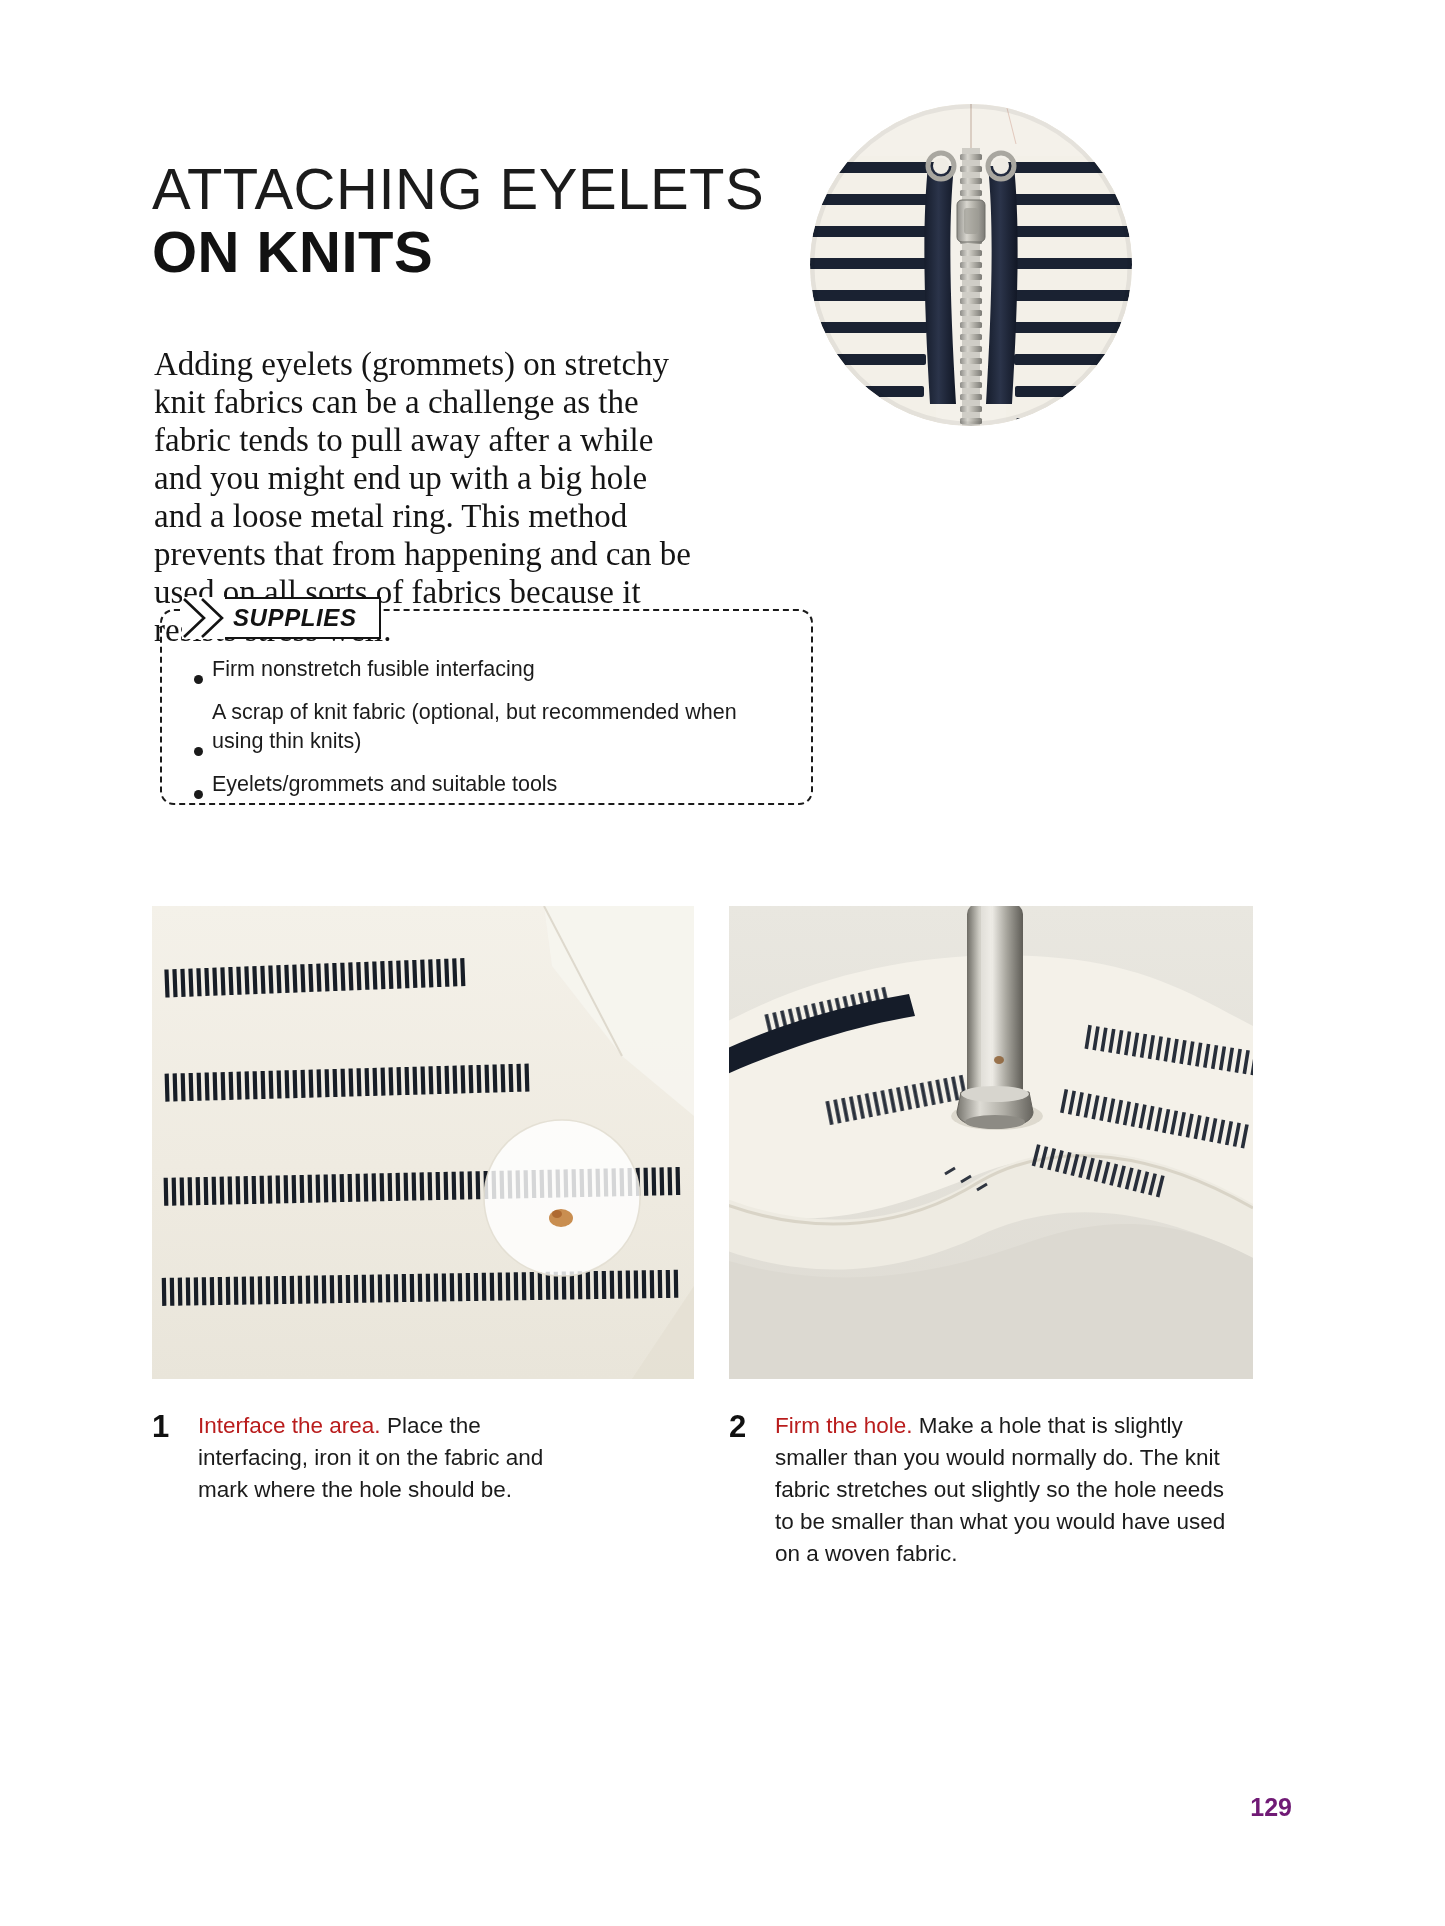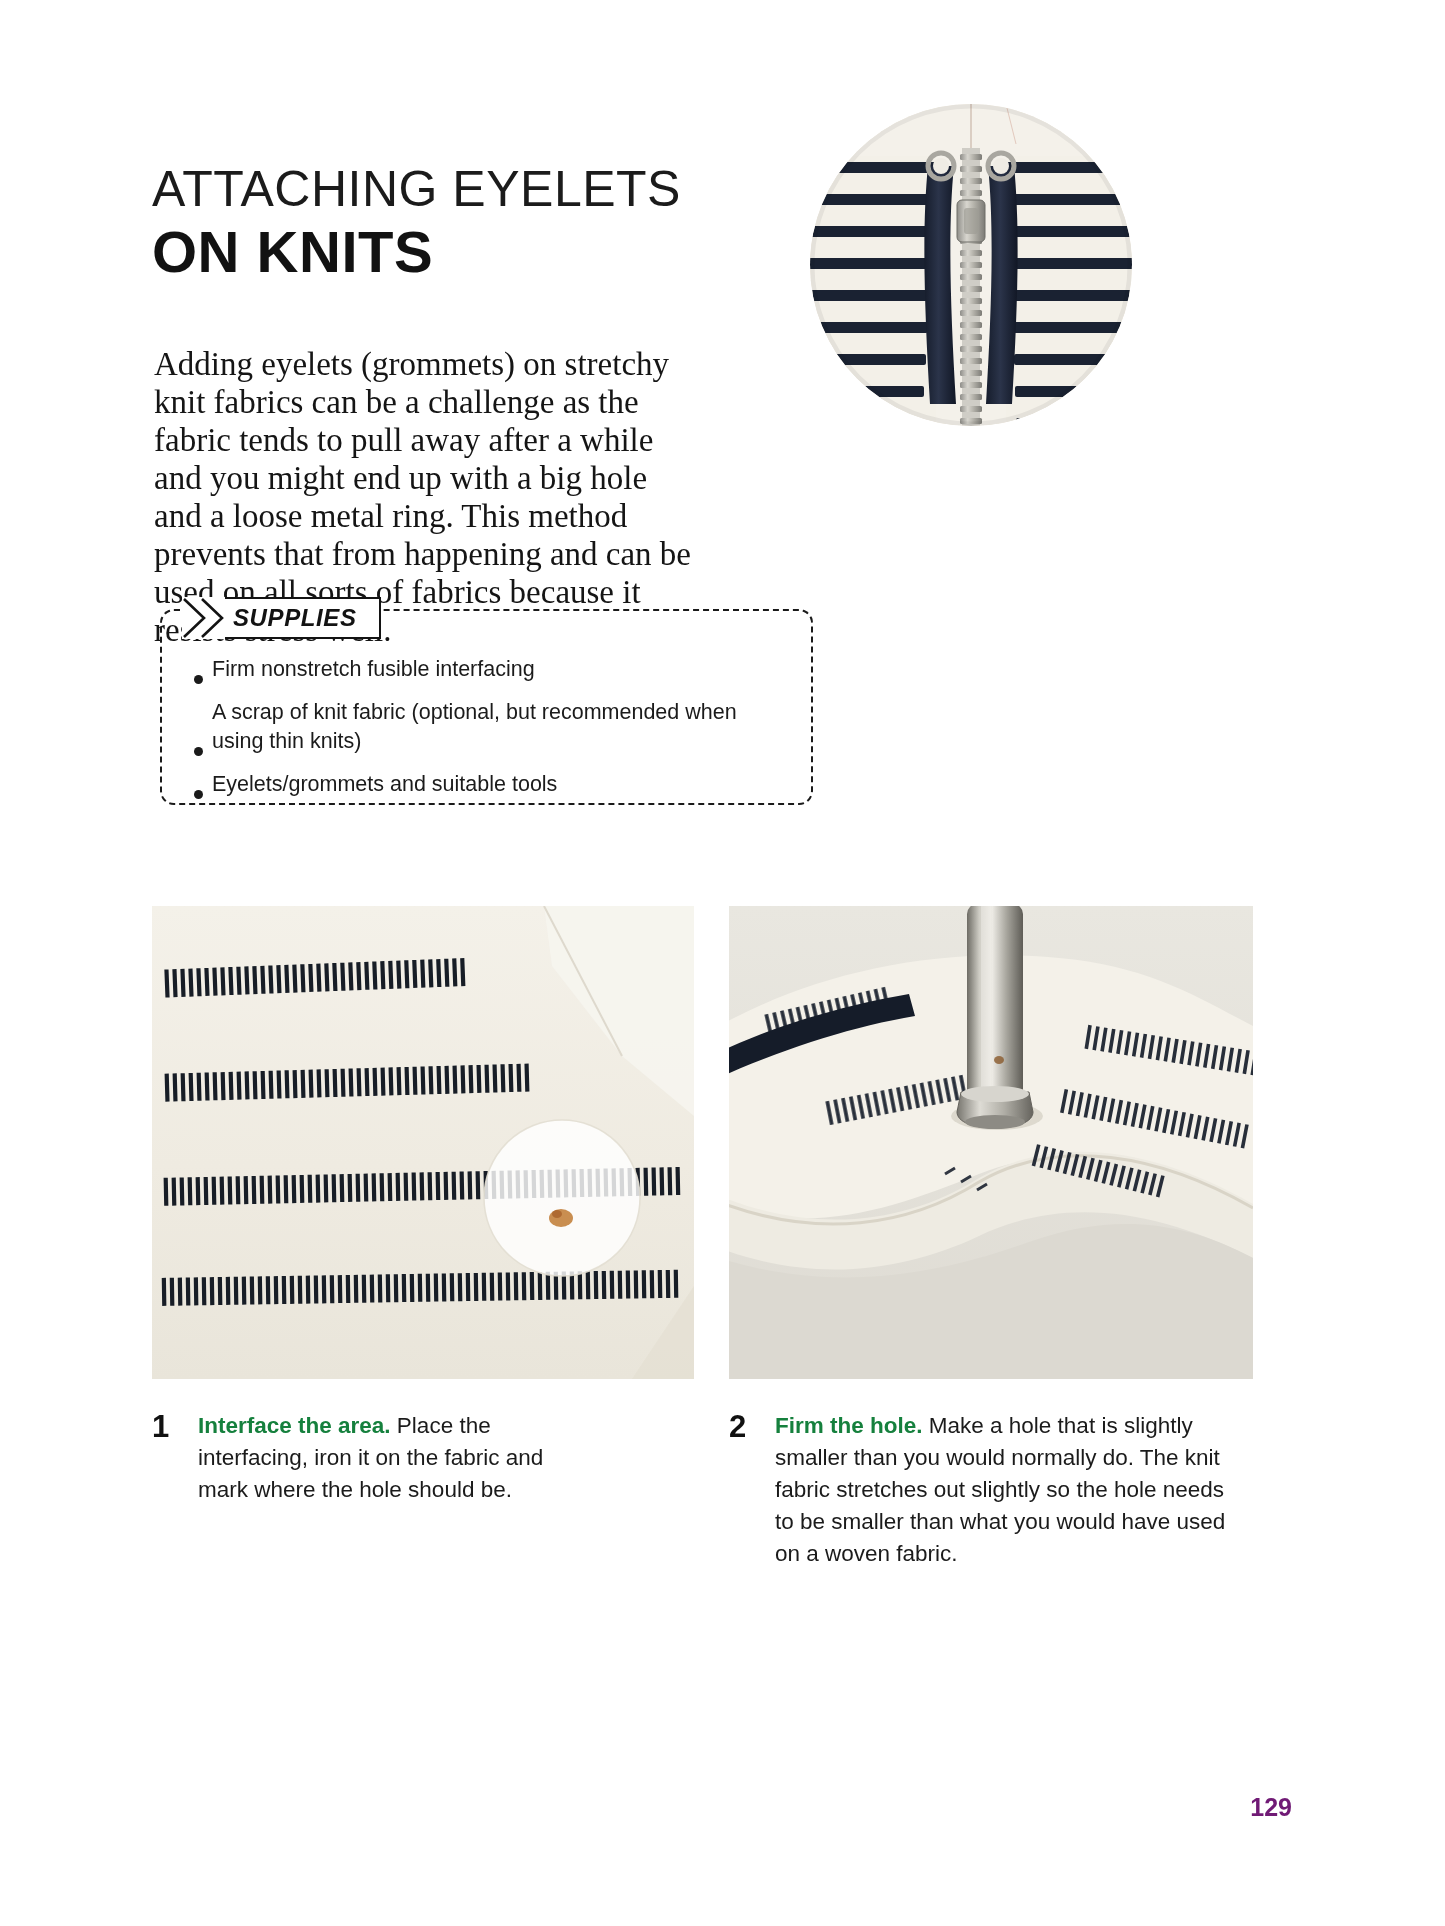--- a/index.html
+++ b/index.html
@@ -25,21 +25,21 @@
   
   .title-block {
     position: absolute;
     left: 152px;
     top: 158px;
     width: 660px;
   }
   .title-line1 {
     font-family: "Liberation Sans", sans-serif;
     font-weight: 400;
-    font-size: 50px;
+    font-size: 58px;
     line-height: 62px;
     letter-spacing: 0.5px;
     color: #1b1b1b;
     white-space: nowrap;
   }
   .title-line2 {
     font-family: "Liberation Sans", sans-serif;
     font-weight: 700;
     font-size: 58px;
     line-height: 64px;
@@ -193,22 +193,22 @@
     line-height: 34px;
     color: #111111;
   }
   .step-body {
     font-family: "Liberation Sans", sans-serif;
     font-size: 22.5px;
     line-height: 32px;
     color: #1b1b1b;
   }
   .step-body b {
-    font-weight: 700;
-    color: #15803d;
+    font-weight: 400;
+    color: #b91c1c;
   }
 
   
   .page-number {
     position: absolute;
     right: 153px;
     top: 1793px;
     font-family: "Liberation Sans", sans-serif;
     font-weight: 700;
     font-size: 25px;

